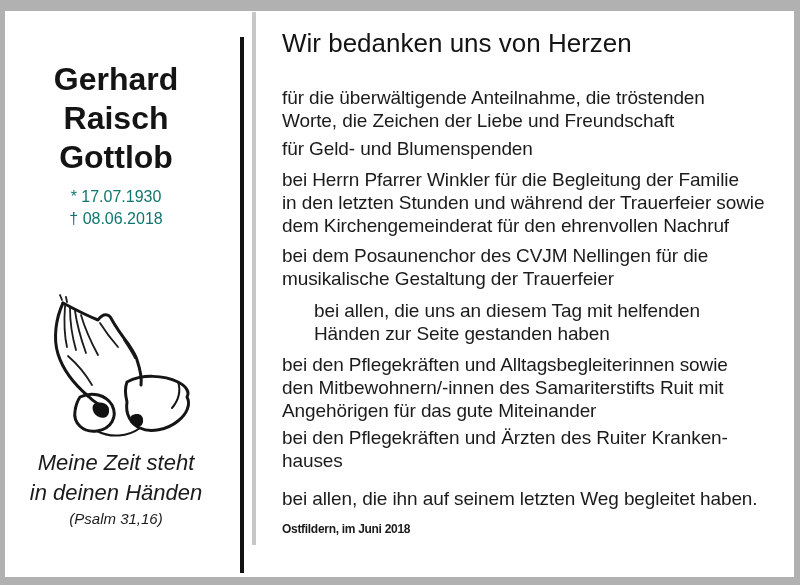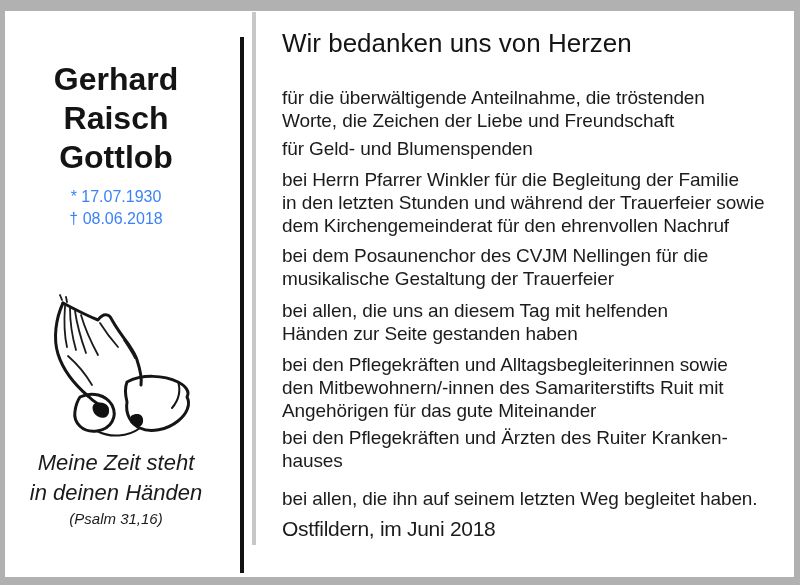--- a/index.html
+++ b/index.html
@@ -41,21 +41,21 @@
     top: 60px;
     font-size: 32px;
     line-height: 39px;
     color: #141414;
     font-weight: bold;
   }
   .dates {
     top: 186px;
     font-size: 16px;
     line-height: 22px;
-    color: #3b82f6;
+    color: #0f766e;
   }
   .hands {
     position: absolute;
     left: 40px; top: 290px;
     width: 170px; height: 165px;
   }
   .quote1 { top: 448px; font-size: 22px; line-height: 30px; font-style: italic; }
   .quote2 { top: 478px; font-size: 22px; line-height: 30px; font-style: italic; }
   .psalm  { top: 509px; font-size: 15px; line-height: 20px; font-style: italic; }
   
@@ -77,35 +77,36 @@
     font-size: 19px;
     line-height: 23px;
     letter-spacing: -0.1px;
     white-space: pre-line;
     color: #1b1b1b;
   }
   .thanks-body p:nth-of-type(1) { margin-bottom: 5px; }
   .thanks-body p:nth-of-type(2) { margin-bottom: 8px; }
   .thanks-body p:nth-of-type(3) { margin-bottom: 7px; }
   .thanks-body p:nth-of-type(4) { margin-bottom: 9px; }
-  .thanks-body p:nth-of-type(5) { margin-bottom: 8px; }
+  .thanks-body p:nth-of-type(5) { margin-bottom: 8px; margin-left: 32px; }
   .thanks-body p:nth-of-type(6) { margin-bottom: 4px; }
   .thanks-body p:nth-of-type(7) { margin-bottom: 15px; }
   .thanks-body p:nth-of-type(8) { margin-bottom: 9px; }
   .signature {
     font-size: 20px;
     line-height: 23px;
     margin-bottom: 5px;
     color: #1b1b1b;
   }
   .dateline {
-    font-size: 21px;
+    font-size: 12px;
     line-height: 20px;
     letter-spacing: -0.3px;
     color: #1b1b1b;
+    font-weight: bold;
   }
 </style>
 </head>
 <body>
 
 <div class="page">
 
   <div class="frame"></div>
   <div class="rule-gray"></div>
   <div class="rule-black"></div>

